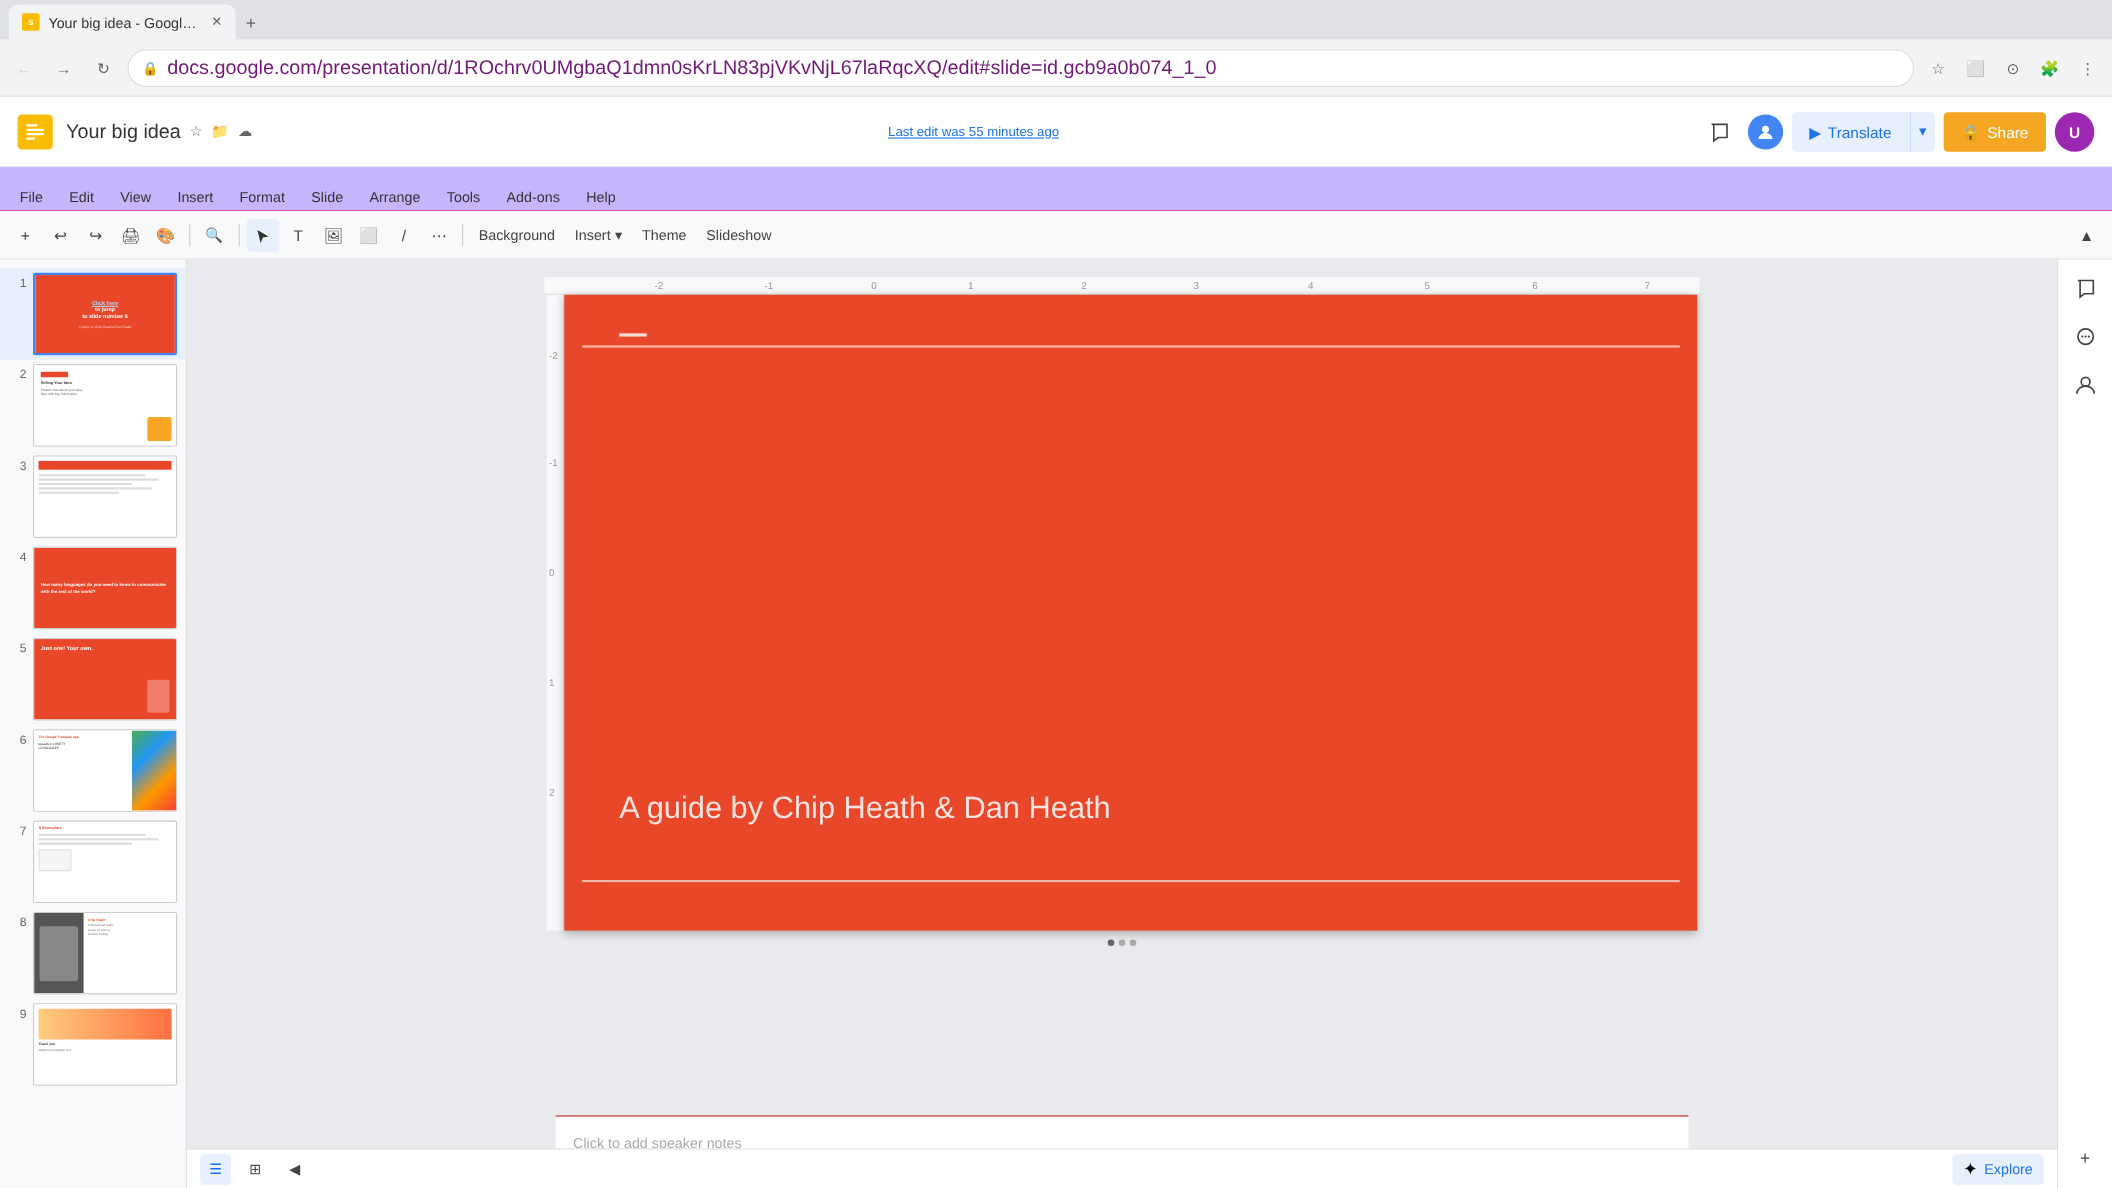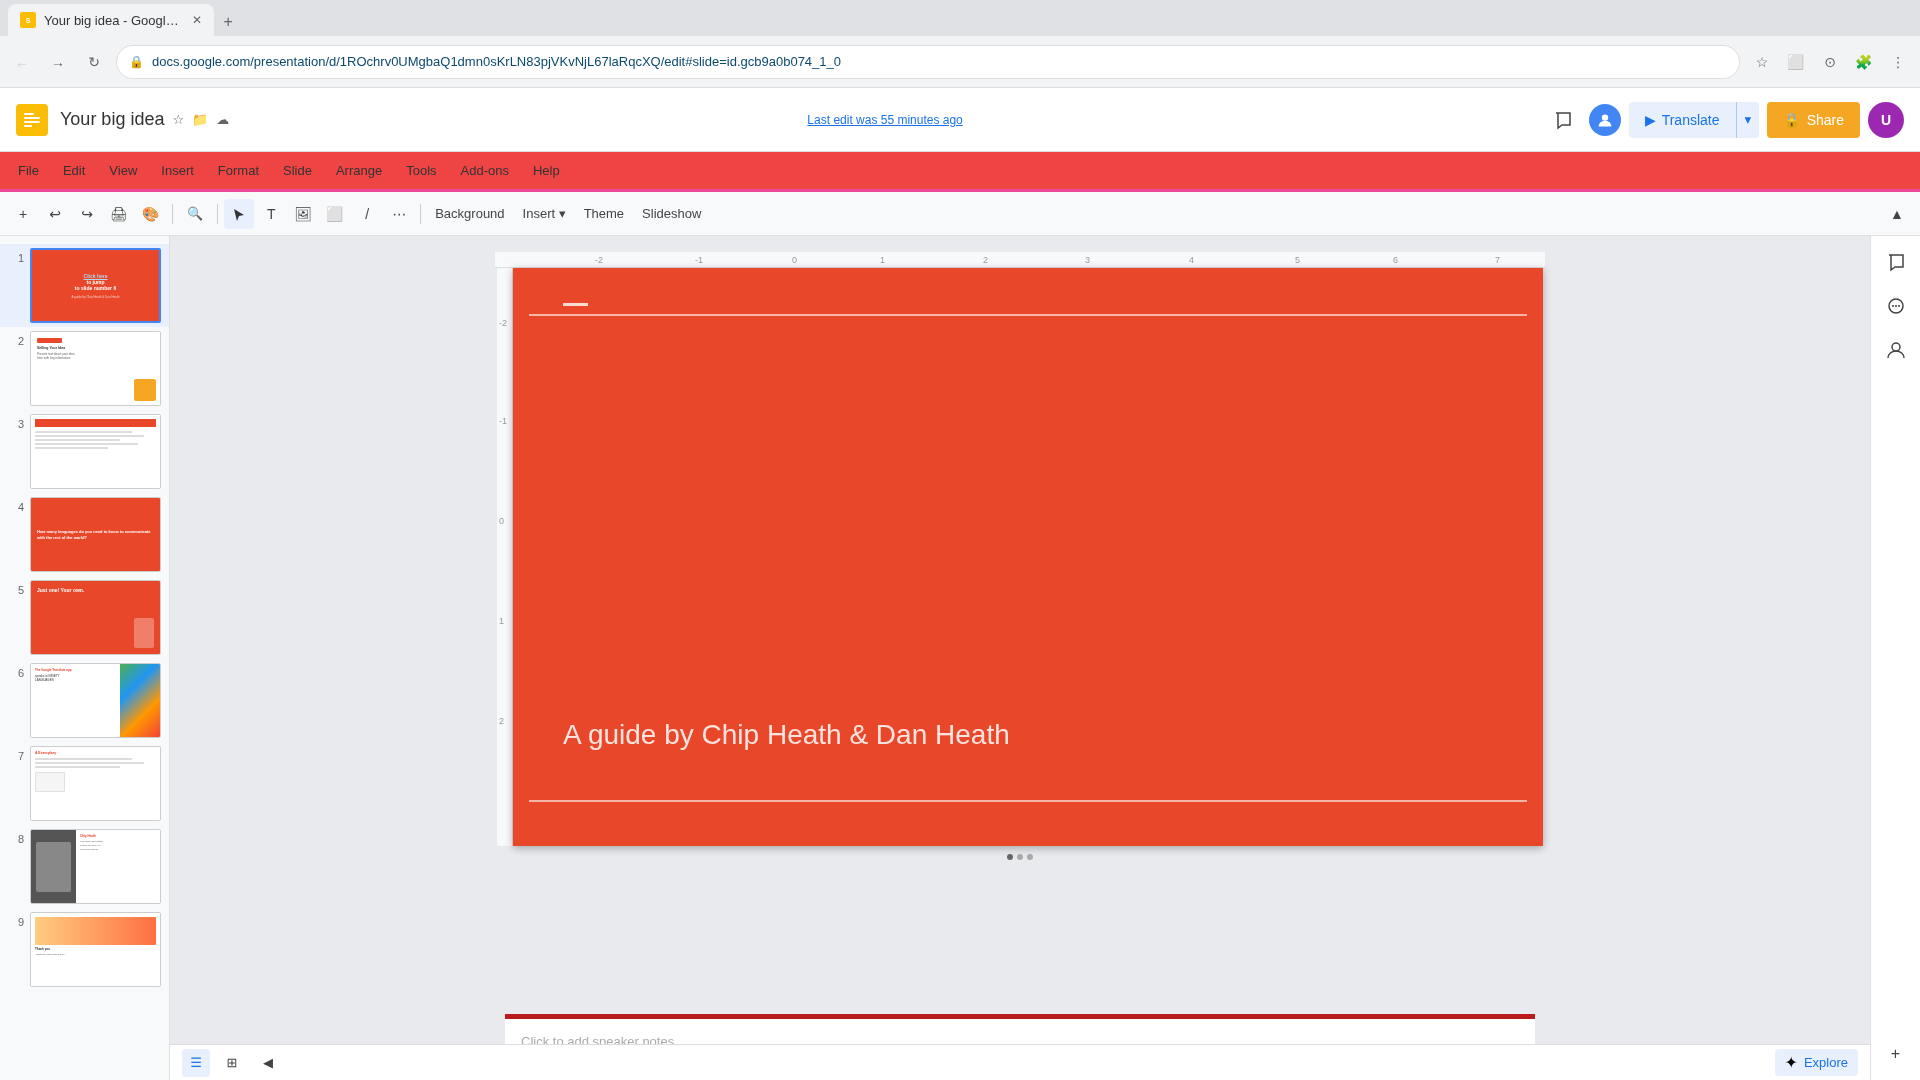--- a/index.html
+++ b/index.html
@@ -137,27 +137,27 @@
       display: flex; align-items: center; gap: 6px;
     }
     .user-avatar {
       width: 36px; height: 36px; border-radius: 50%;
       background: #9c27b0; display: flex; align-items: center; justify-content: center;
       color: white; font-size: 14px; font-weight: bold; cursor: pointer;
     }
 
     
     .menu-bar {
-      background: #ef4444;
+      background: #c4b5fd;
       height: 40px;
       display: flex;
-      align-items: center;
+      align-items: flex-end;
       padding: 0 8px;
       gap: 4px;
-      border-bottom: 3px solid #ec4899;
+      border-bottom: 1px solid #ec4899;
     }
     .menu-item {
       padding: 4px 10px;
       font-size: 13px;
       color: #333;
       cursor: pointer;
       border-radius: 4px;
     }
 
     
@@ -249,21 +249,21 @@
       left: 50px;
       width: 25px;
       height: 3px;
       background: rgba(255,255,255,0.8);
     }
 
     
     .speaker-notes {
       background: white;
       height: 50px;
-      border-top: 5px solid #b91c1c;
+      border-top: 1px solid #b91c1c;
       width: 100%;
       display: flex;
       align-items: center;
       padding: 0 16px;
       color: #aaa;
       font-size: 13px;
       position: relative;
     }
 
     
@@ -313,21 +313,21 @@
   </div>
   <div class="new-tab">+</div>
 </div>
 
 <div class="browser-bar">
   <div class="nav-btn disabled">←</div>
   <div class="nav-btn">→</div>
   <div class="nav-btn">↻</div>
   <div class="address-bar">
     <span style="color:#5f6368; font-size:12px;">🔒</span>
-    <span style="font-size:13px; color:#0c4a6e;text-align:center;">docs.google.com/presentation/d/1ROchrv0UMgbaQ1dmn0sKrLN83pjVKvNjL67laRqcXQ/edit#slide=id.gcb9a0b074_1_0</span>
+    <span style="font-size:18px; color:#701a75;text-align:center;">docs.google.com/presentation/d/1ROchrv0UMgbaQ1dmn0sKrLN83pjVKvNjL67laRqcXQ/edit#slide=id.gcb9a0b074_1_0</span>
   </div>
   <div class="browser-actions">
     <div class="browser-action-btn">☆</div>
     <div class="browser-action-btn">⬜</div>
     <div class="browser-action-btn">⊙</div>
     <div class="browser-action-btn">🧩</div>
     <div class="browser-action-btn">⋮</div>
   </div>
 </div>
 

